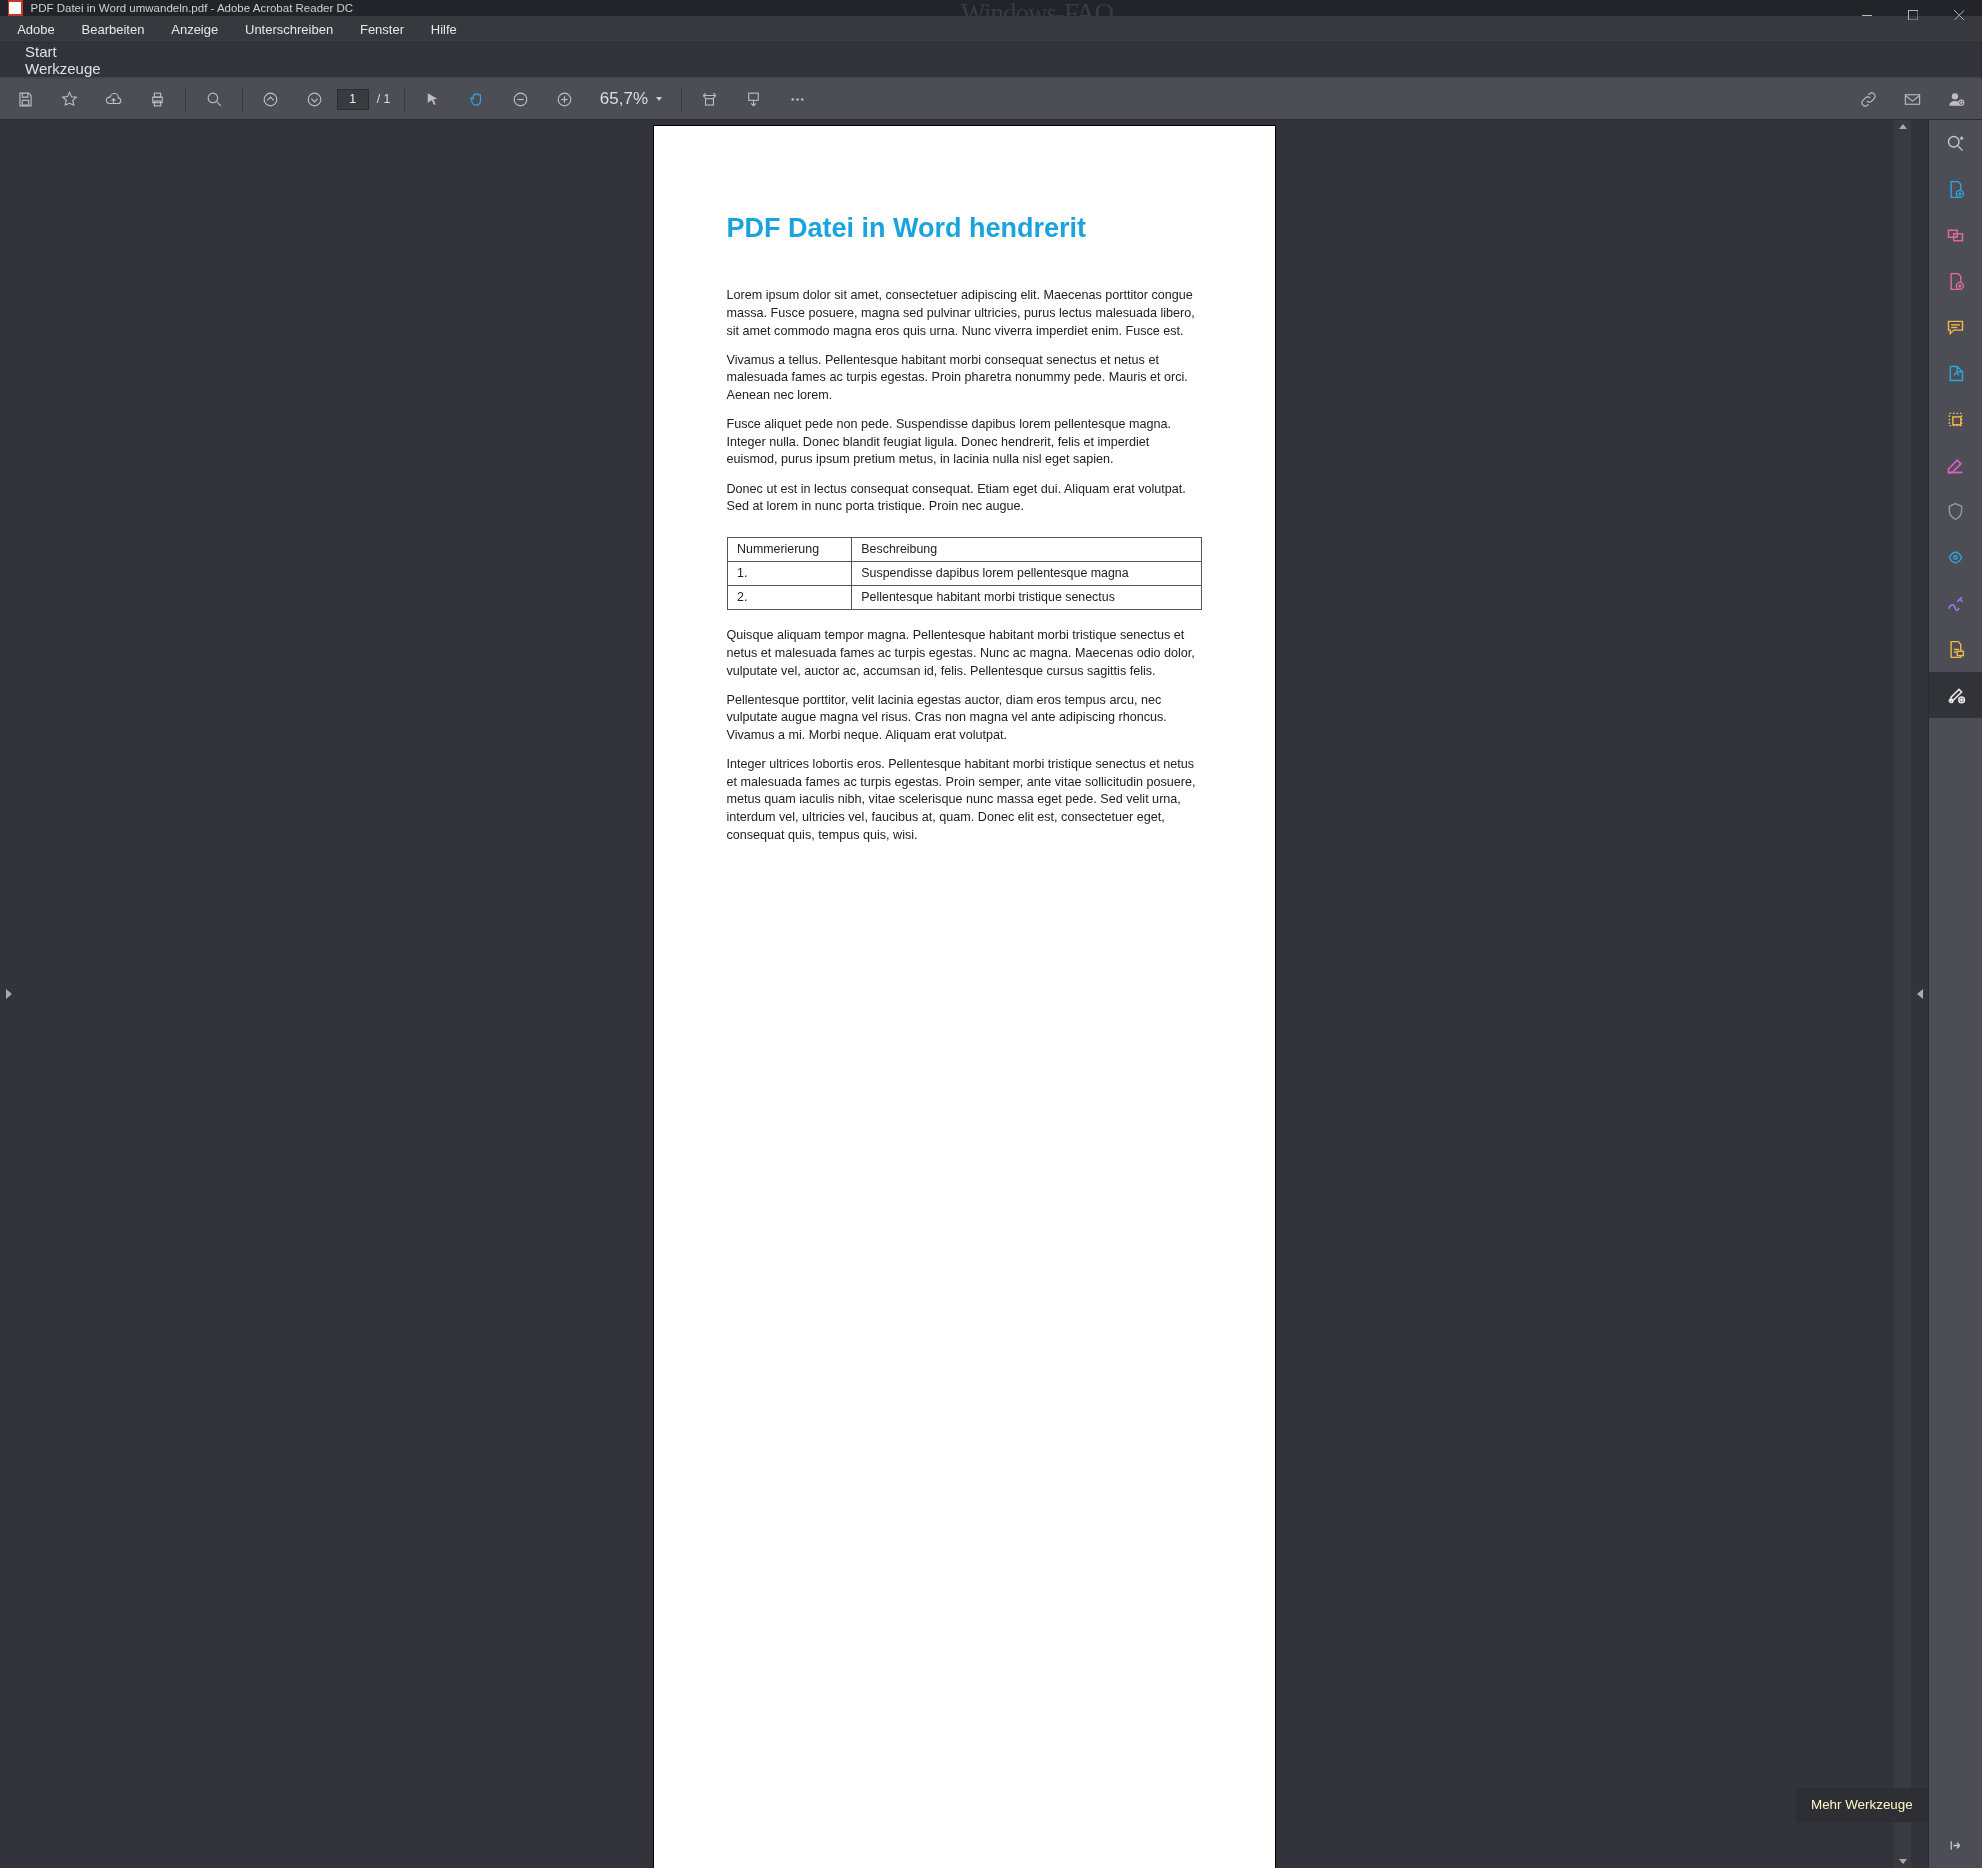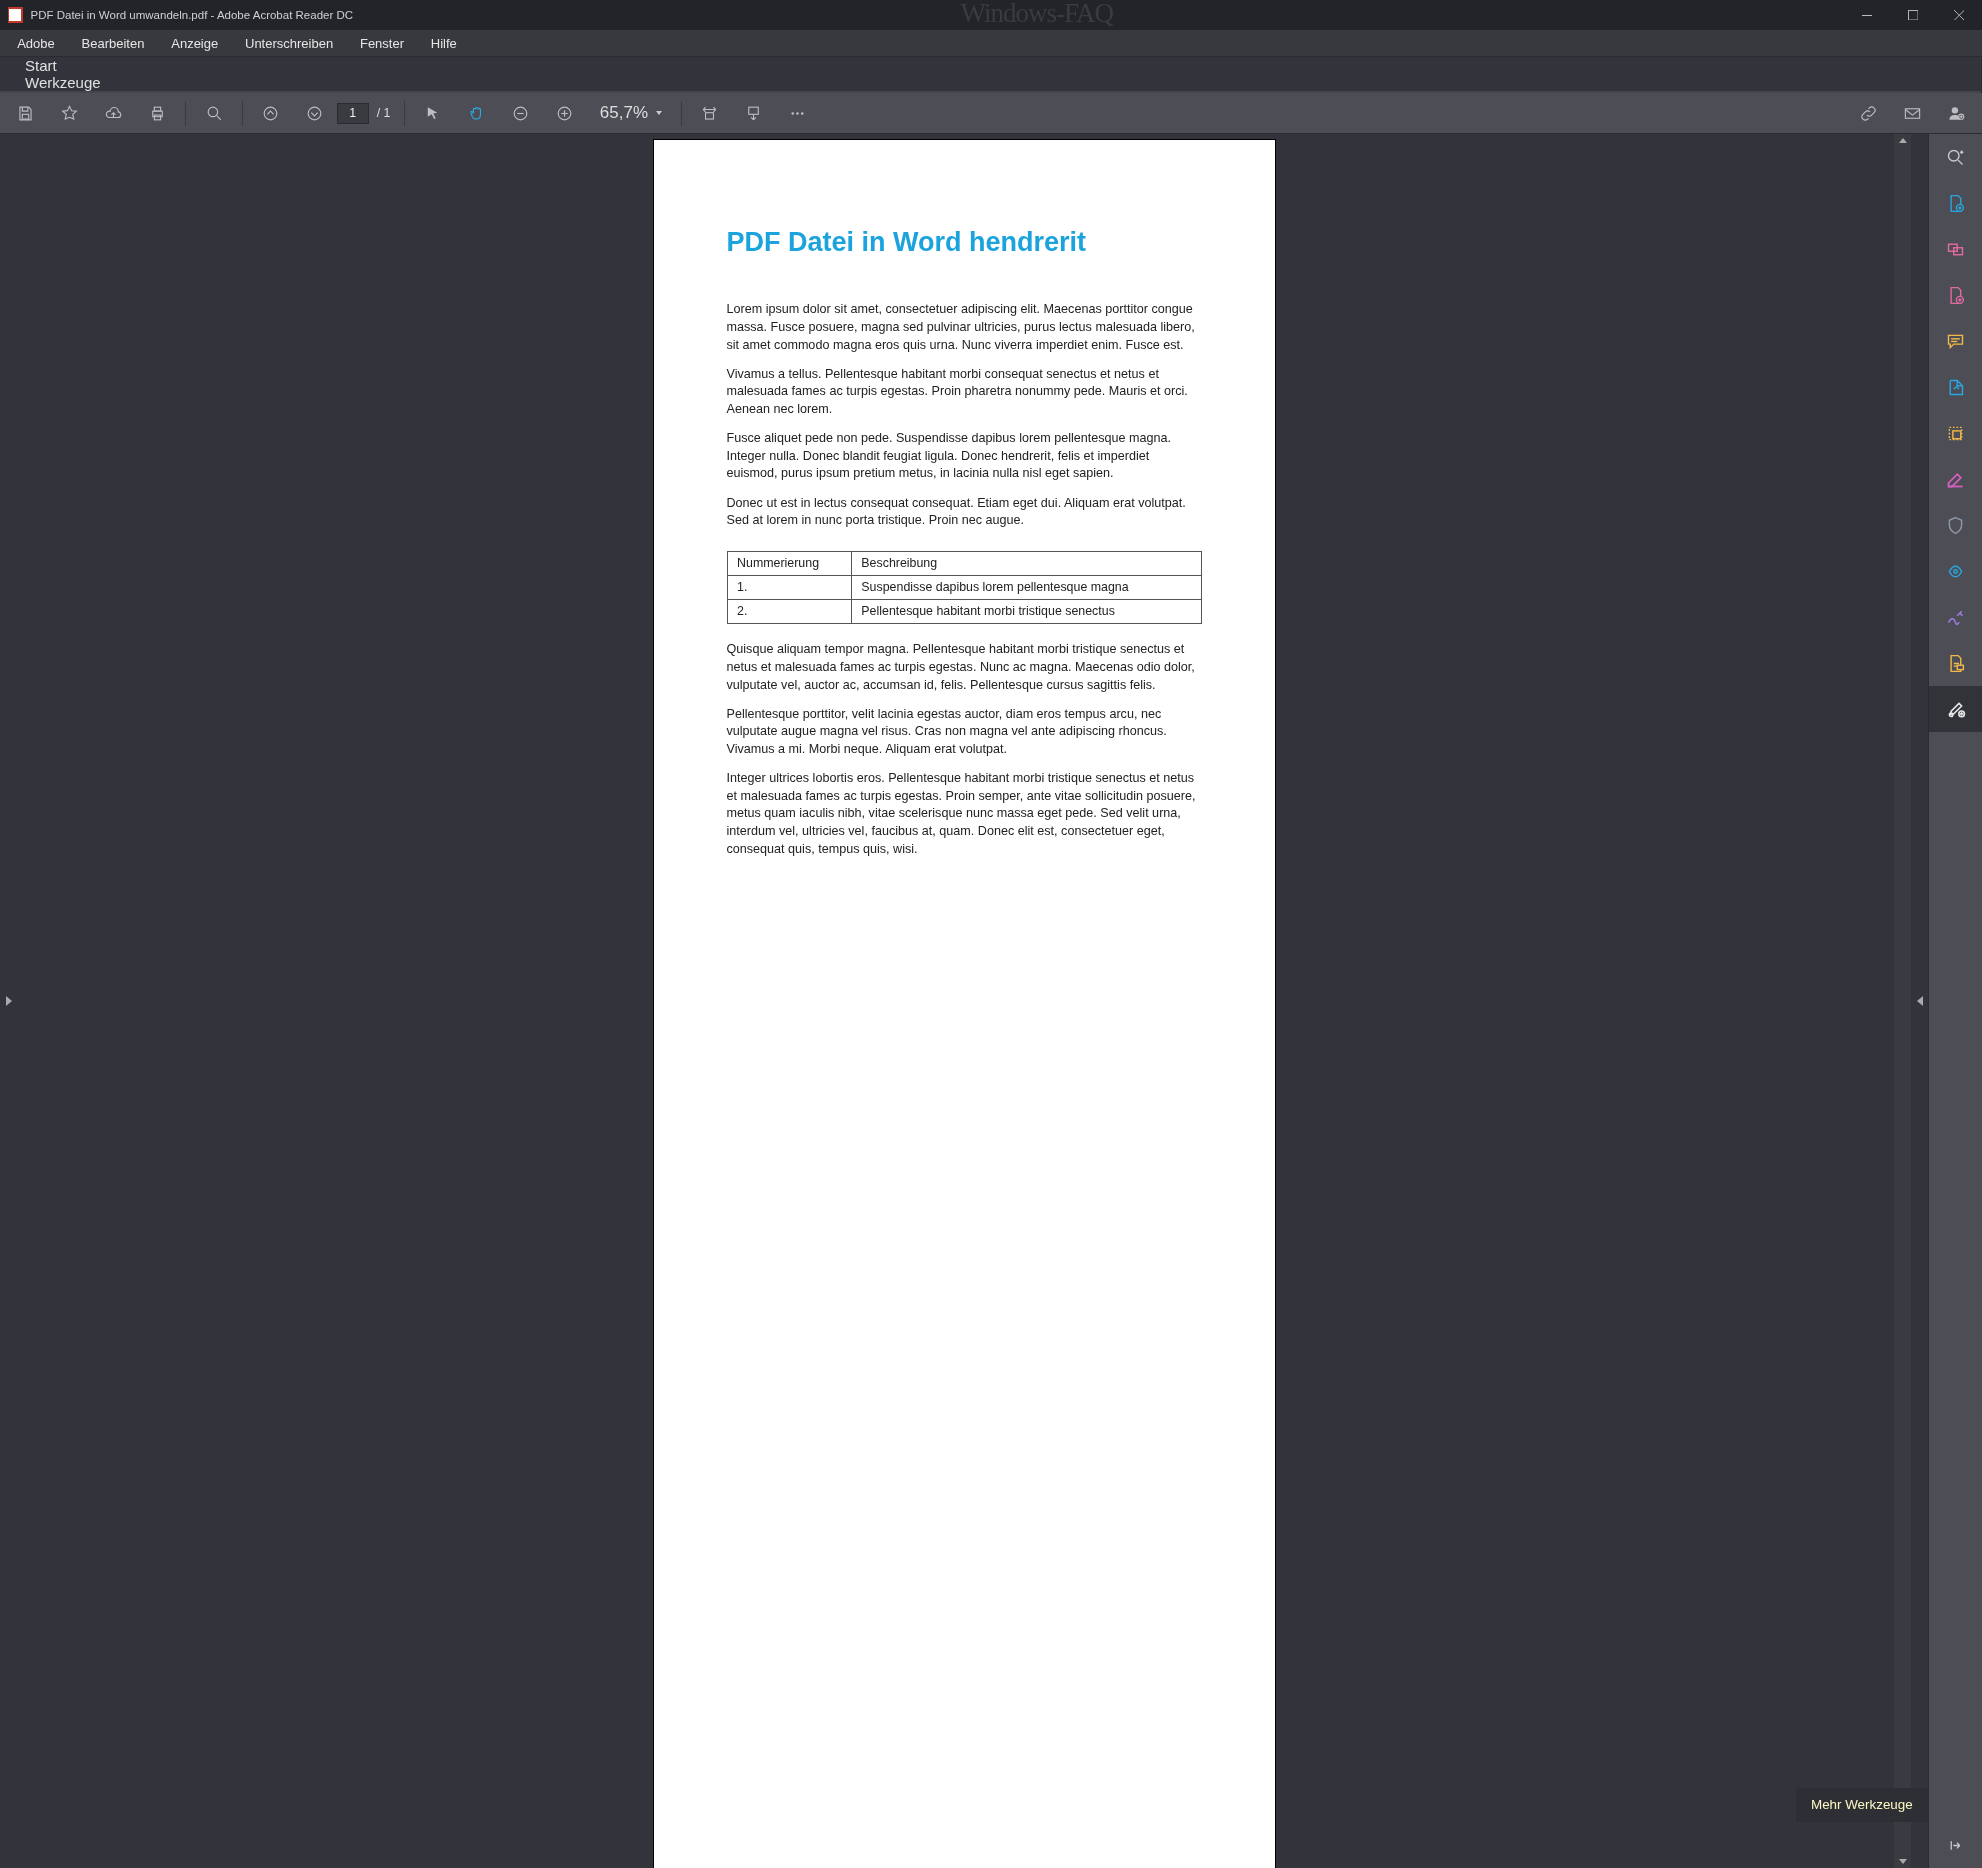--- a/index.html
+++ b/index.html
@@ -8,21 +8,21 @@
     font-family: "Segoe UI", Arial, sans-serif;
     background: #1e1e1e;
     color: #ccc;
     font-size: 13.4px;
     overflow: hidden;
     display: flex;
     flex-direction: column;
   }
   
   .titlebar {
-    height: 30px;
+    height: 16px;
     background: #23242a;
     display: flex;
     align-items: center;
     position: relative;
   }
   .titlebar .app-icon {
     width: 15.3px; height: 15.3px;
     margin-left: 7.6px; margin-right: 7.6px;
     background: linear-gradient(#c0392b,#c0392b);
     position: relative;

